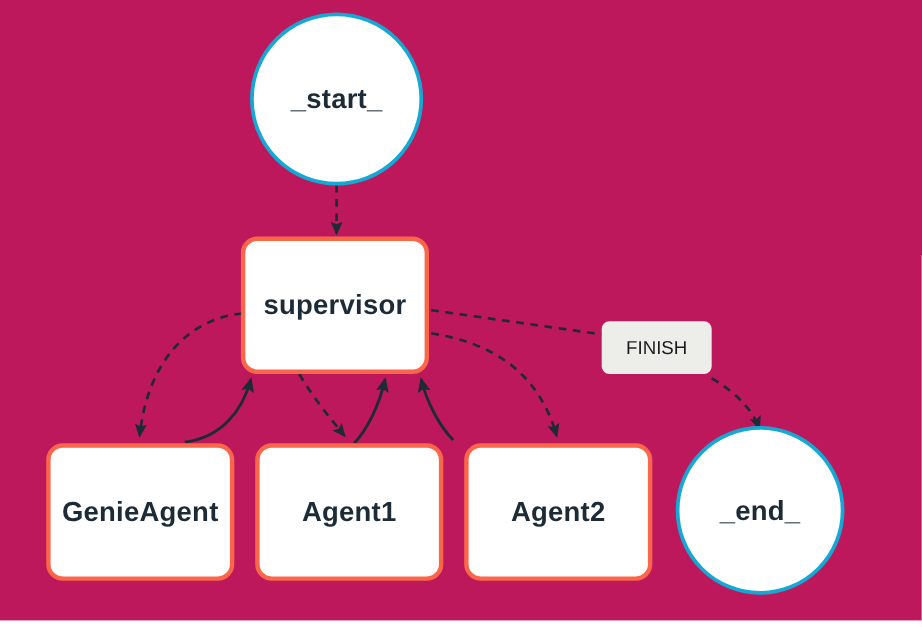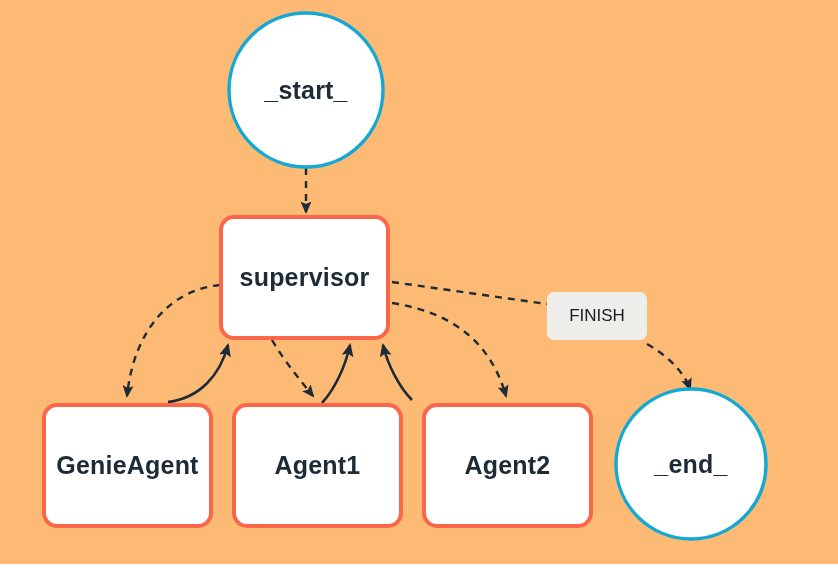--- a/index.html
+++ b/index.html
@@ -11,21 +11,21 @@
   body {
     width: 838px;
     height: 570px;
     overflow: hidden;
     font-family: "Liberation Sans", sans-serif;
   }
   #diagram-root {
     position: relative;
     width: 838px;
     height: 564px;
-    background: #fdba74;
+    background: #be185d;
   }
   svg.graph-canvas {
     position: absolute;
     top: 0;
     left: 0;
     width: 838px;
     height: 570px;
     display: block;
   }
   .node-label {

